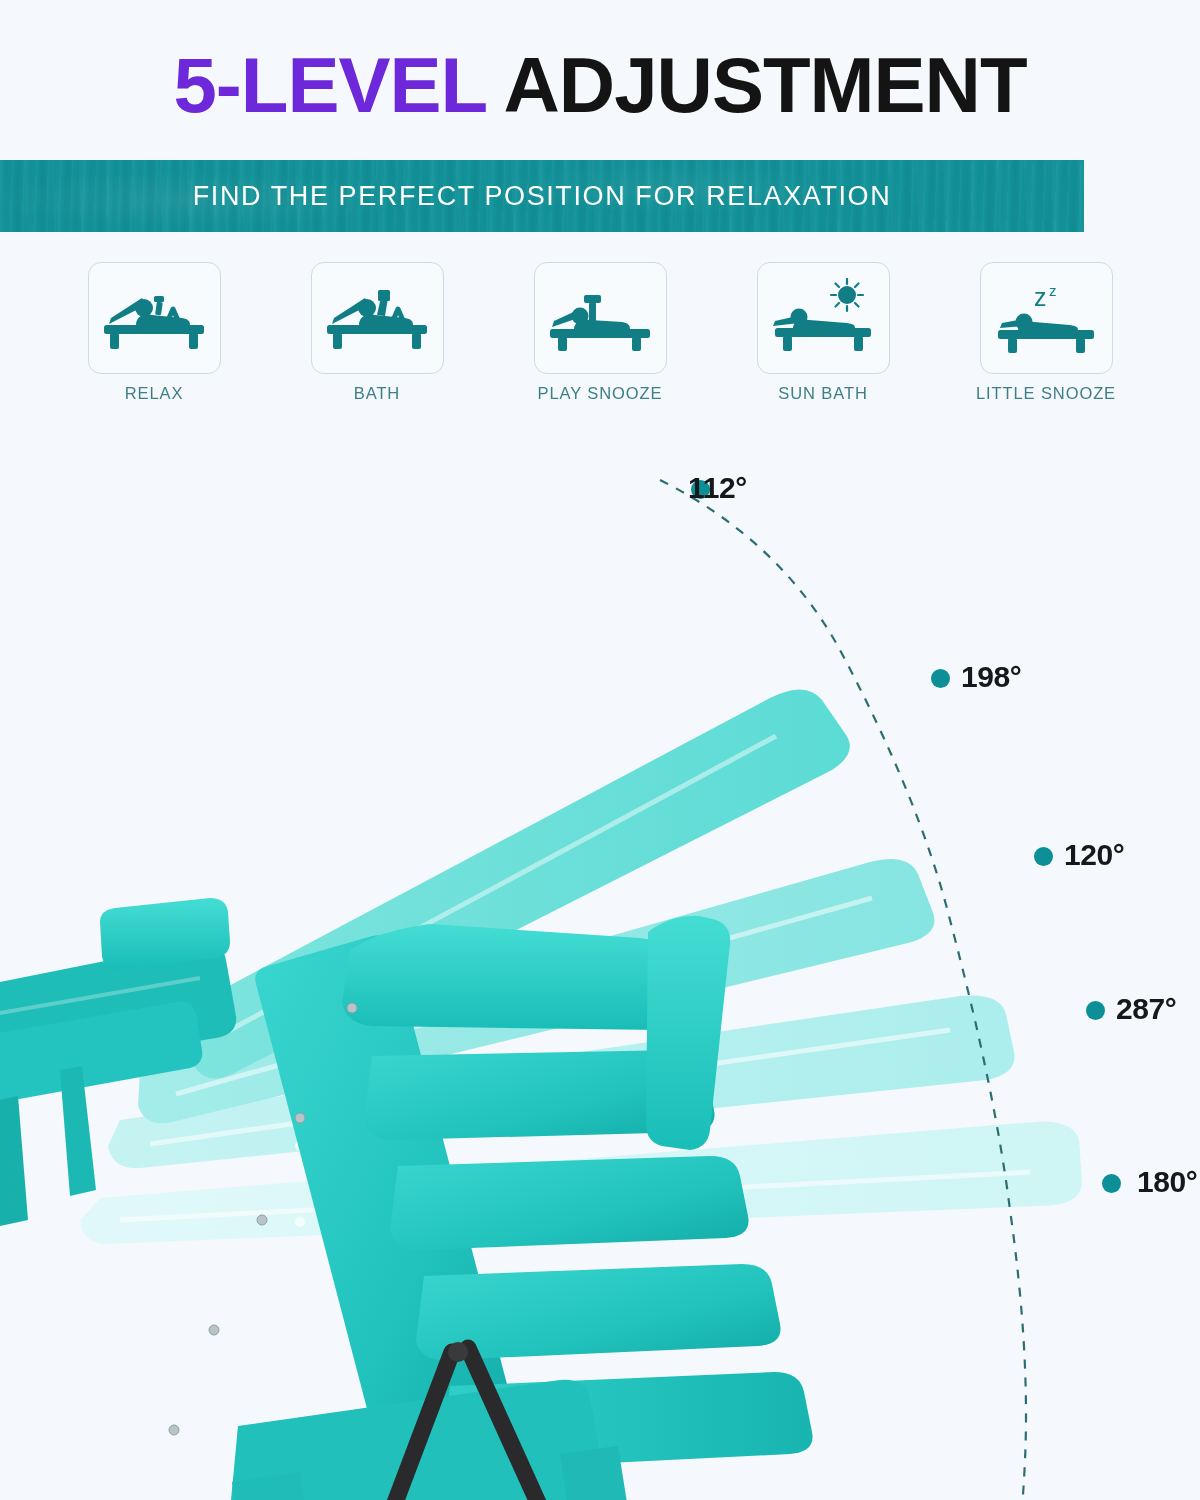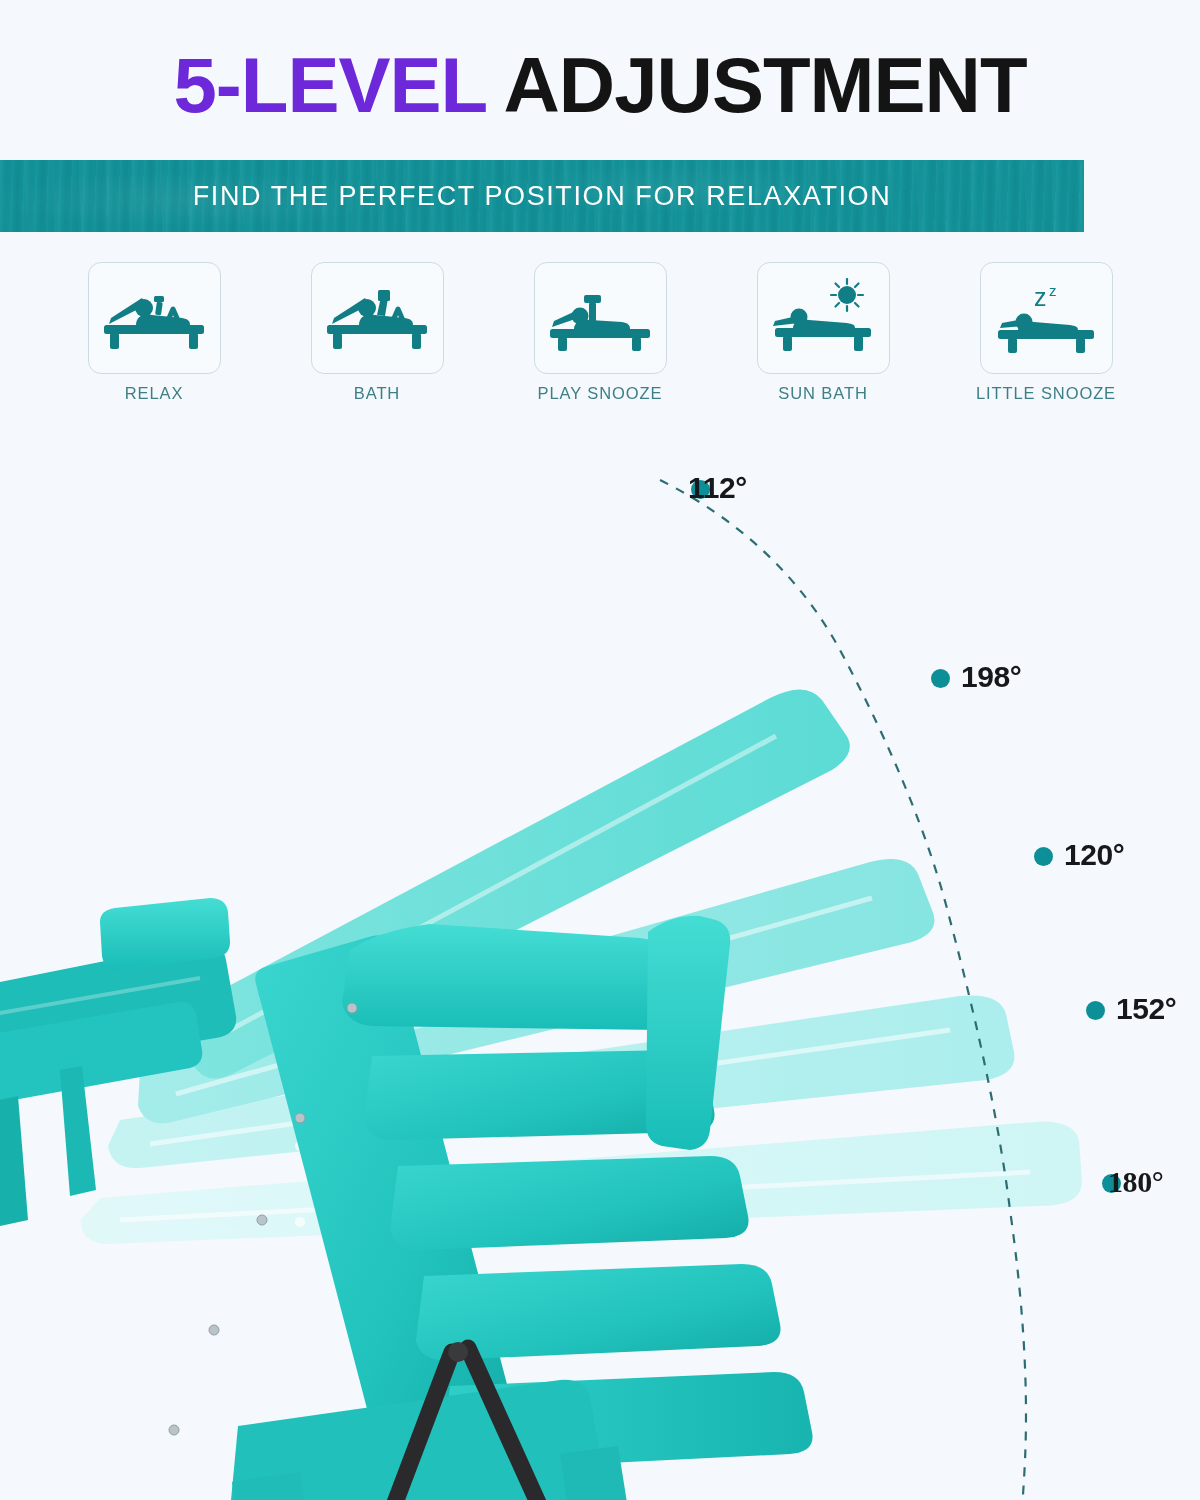--- a/index.html
+++ b/index.html
@@ -338,18 +338,18 @@
 <div>
   <span class="angle-dot" style="left:931px; top:669px;"></span>
   <span class="angle-label" style="left:961px; top:660px;">198°</span>
 </div>
 <div>
   <span class="angle-dot" style="left:1034px; top:847px;"></span>
   <span class="angle-label" style="left:1064px; top:838px;">120°</span>
 </div>
 <div>
   <span class="angle-dot" style="left:1086px; top:1001px;"></span>
-  <span class="angle-label" style="left:1116px; top:992px;">152°</span>
+  <span class="angle-label" style="left:1116px; top:992px;">287°</span>
 </div>
 <div>
   <span class="angle-dot" style="left:1102px; top:1174px;"></span>
-  <span class="angle-label" style="left:1108px; top:1165px;font-family:Liberation Serif, serif;">180°</span>
+  <span class="angle-label" style="left:1137px; top:1165px;">180°</span>
 </div>
 
 </body></html>

